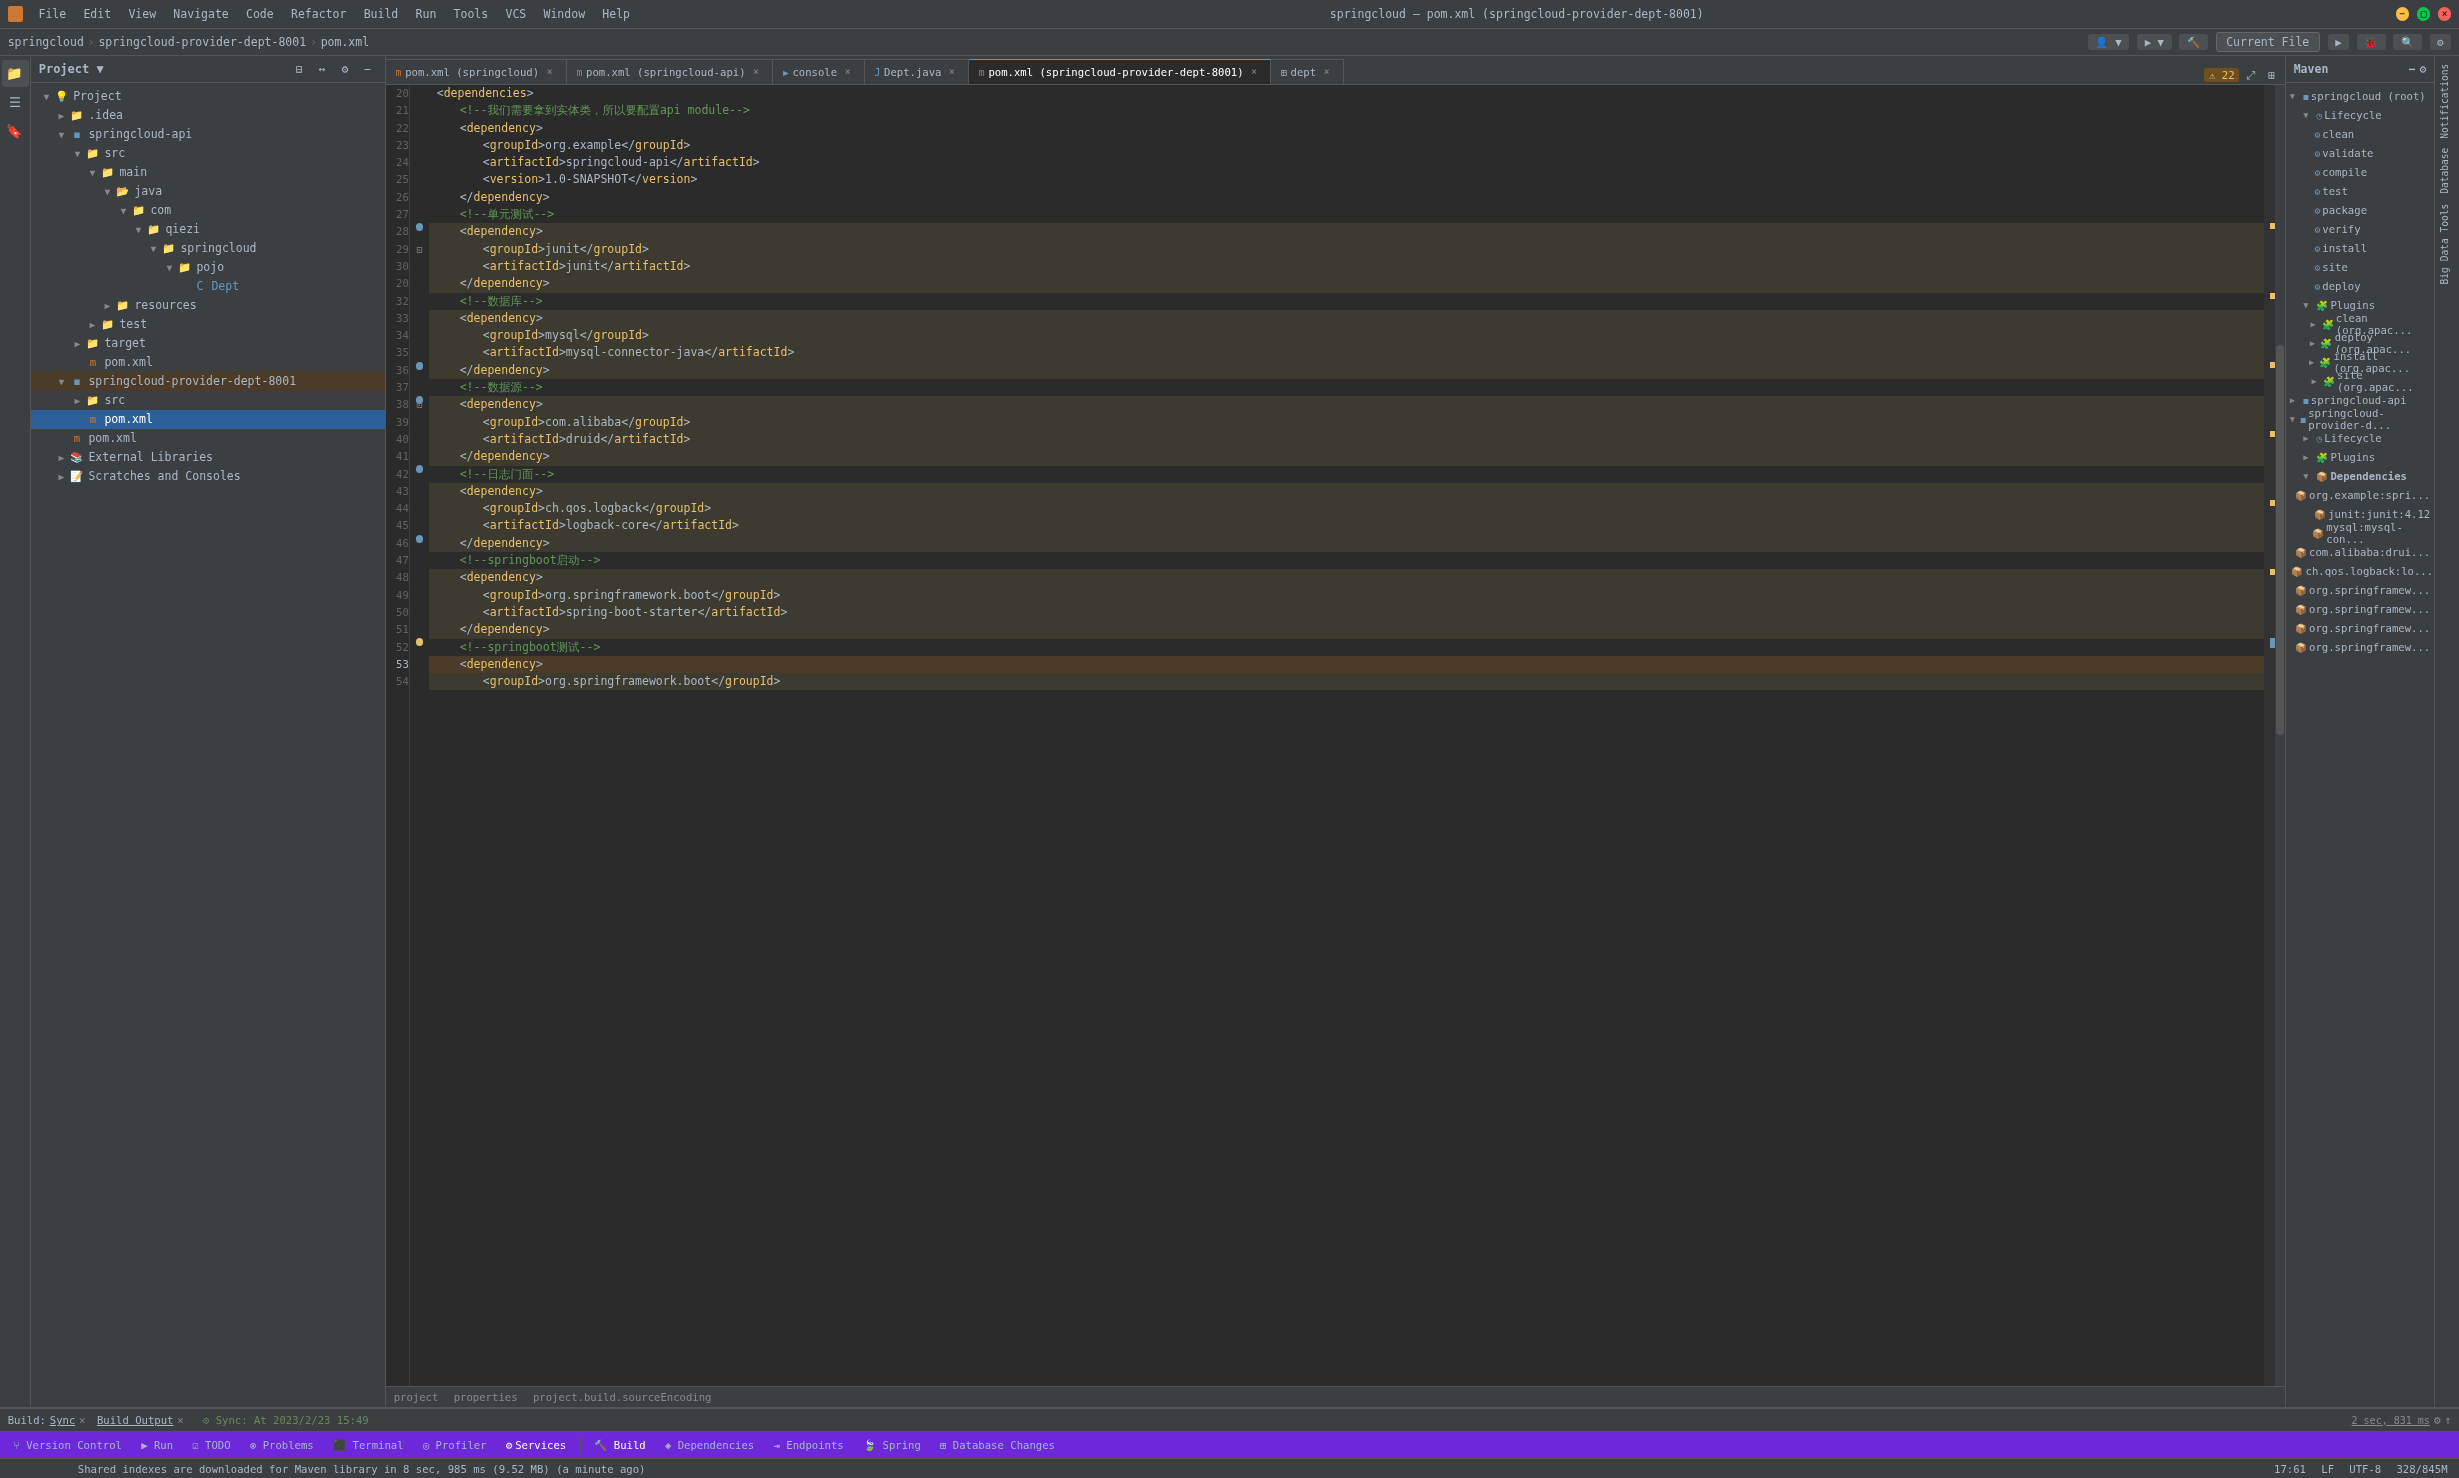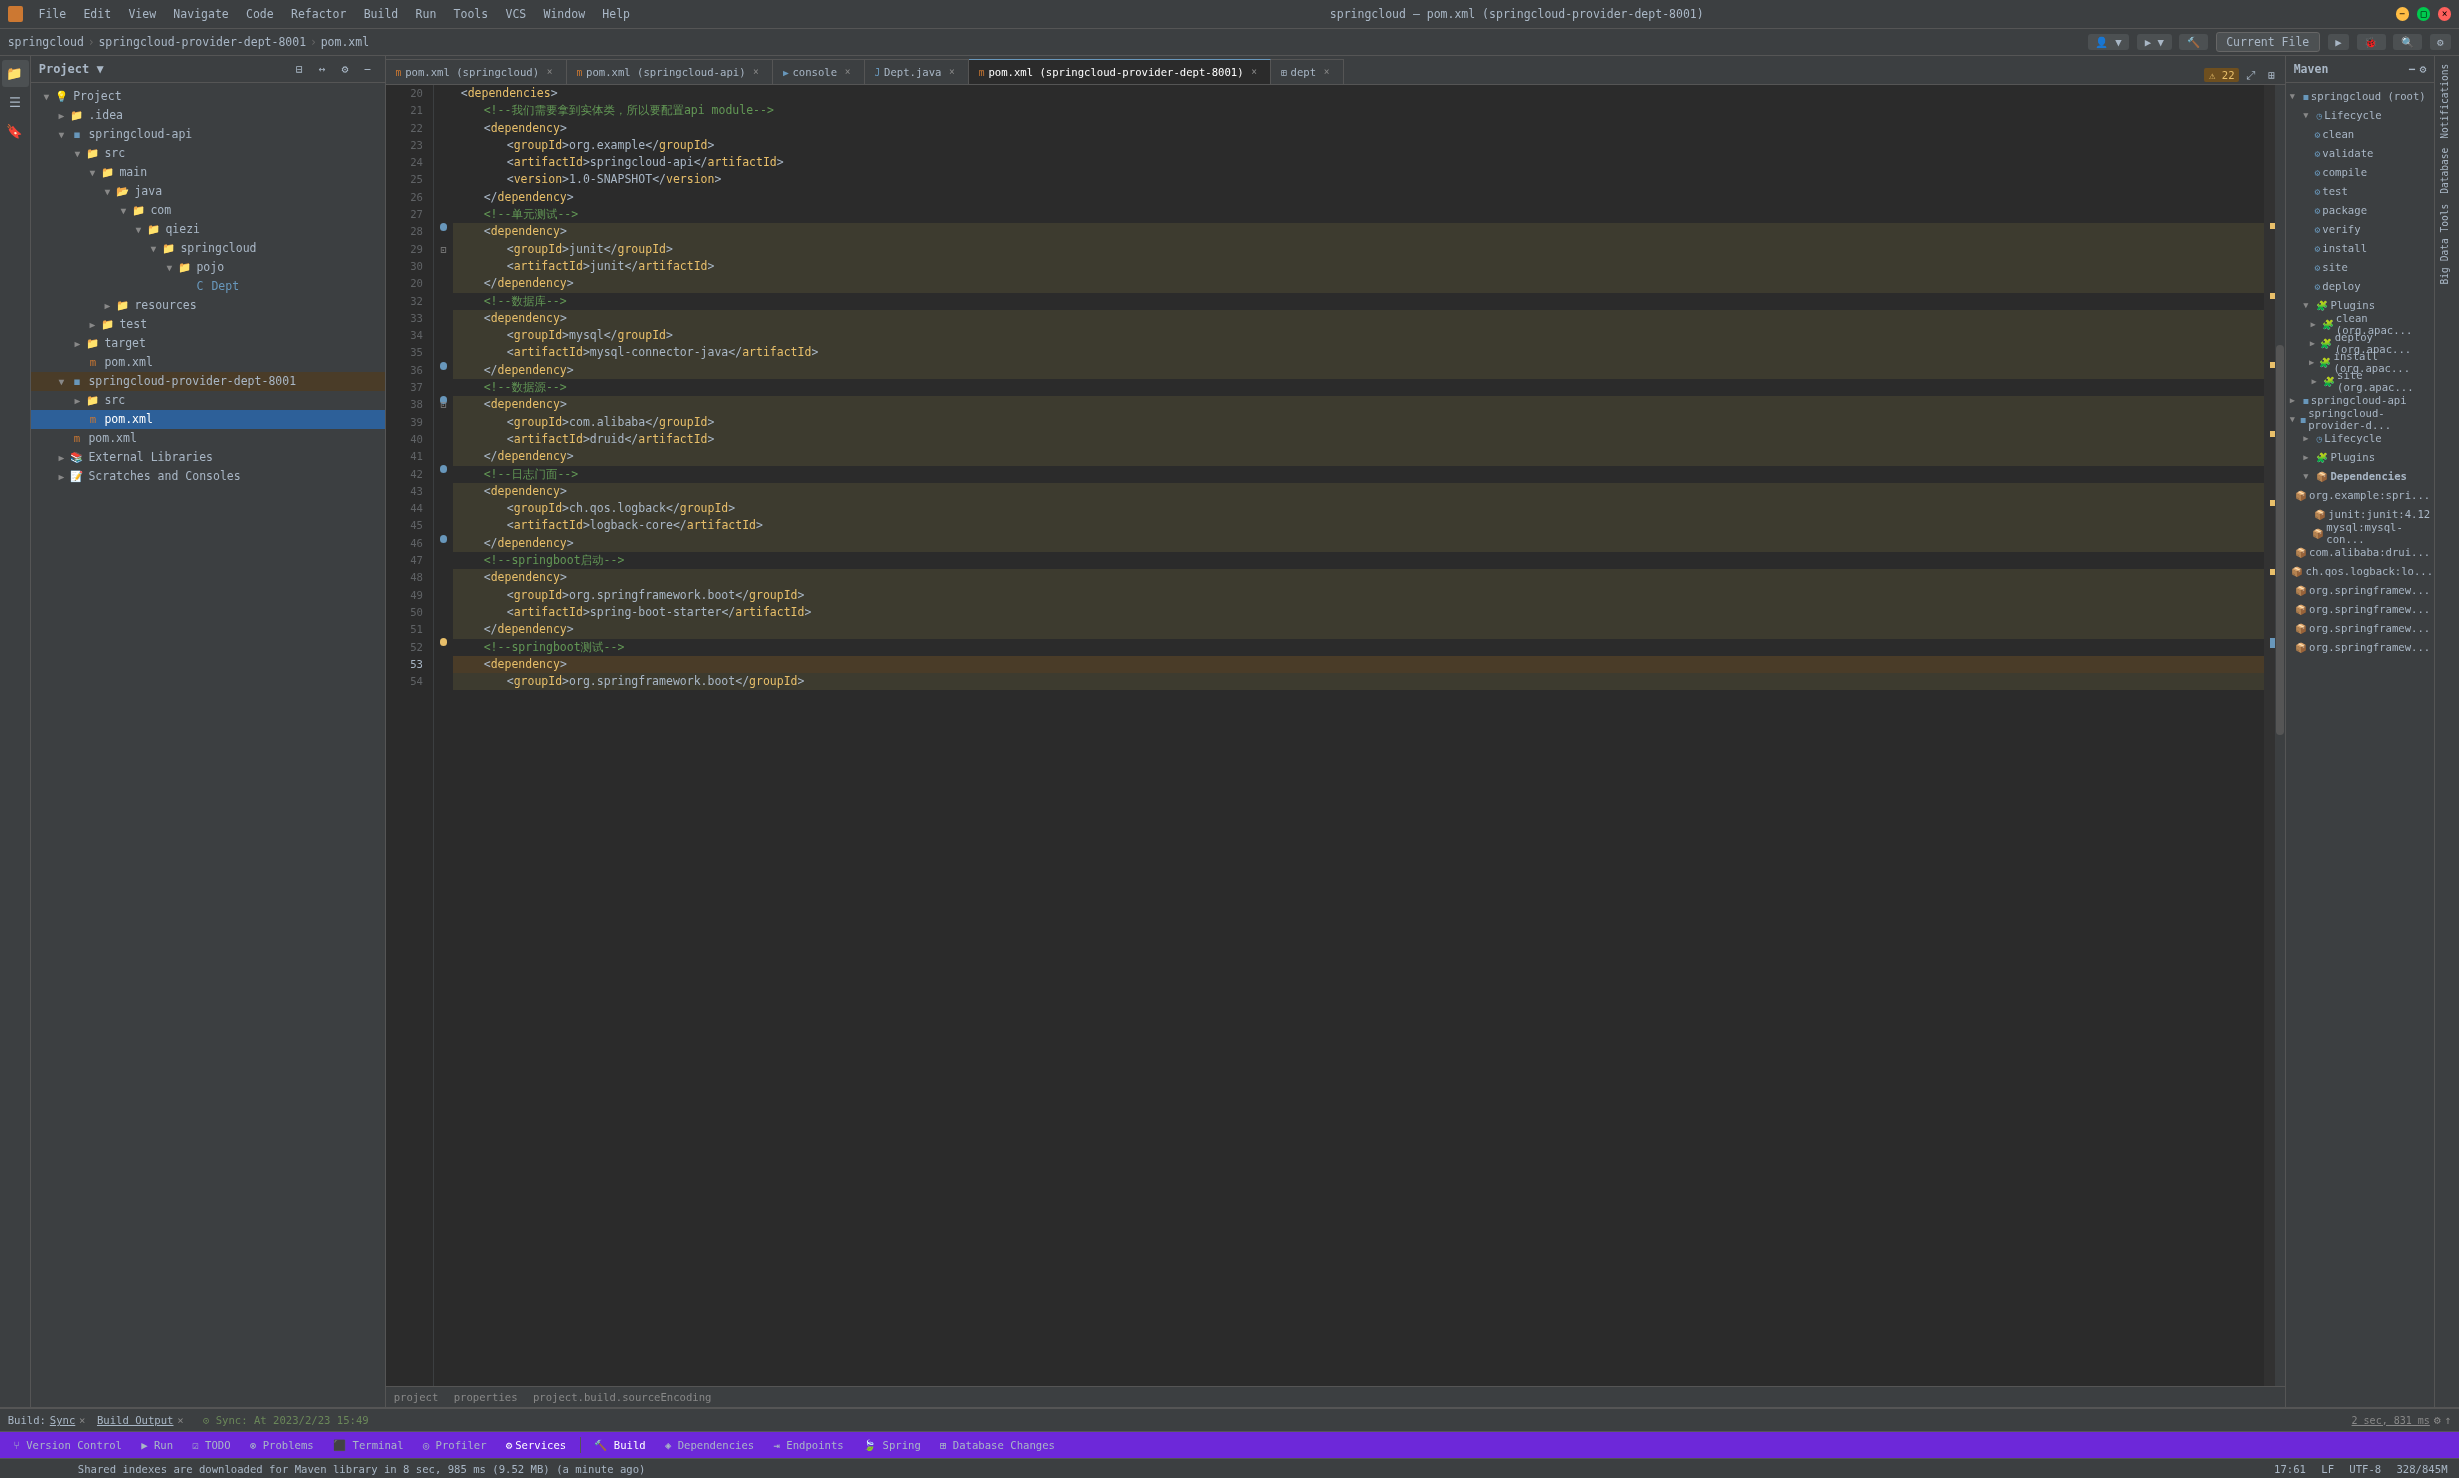--- a/index.html
+++ b/index.html
@@ -270,21 +270,21 @@
 
     
     .editor-content {
       flex: 1;
       display: flex;
       overflow: hidden;
       background: #2b2b2b;
     }
 
     .line-numbers {
-      width: 48px;
+      width: 24px;
       background: #2b2b2b;
       padding: 0 10px;
       text-align: right;
       color: #606366;
       font-size: 11.5px;
       border-right: 1px solid #3c3f41;
       overflow: hidden;
       flex-shrink: 0;
       user-select: none;
     }

